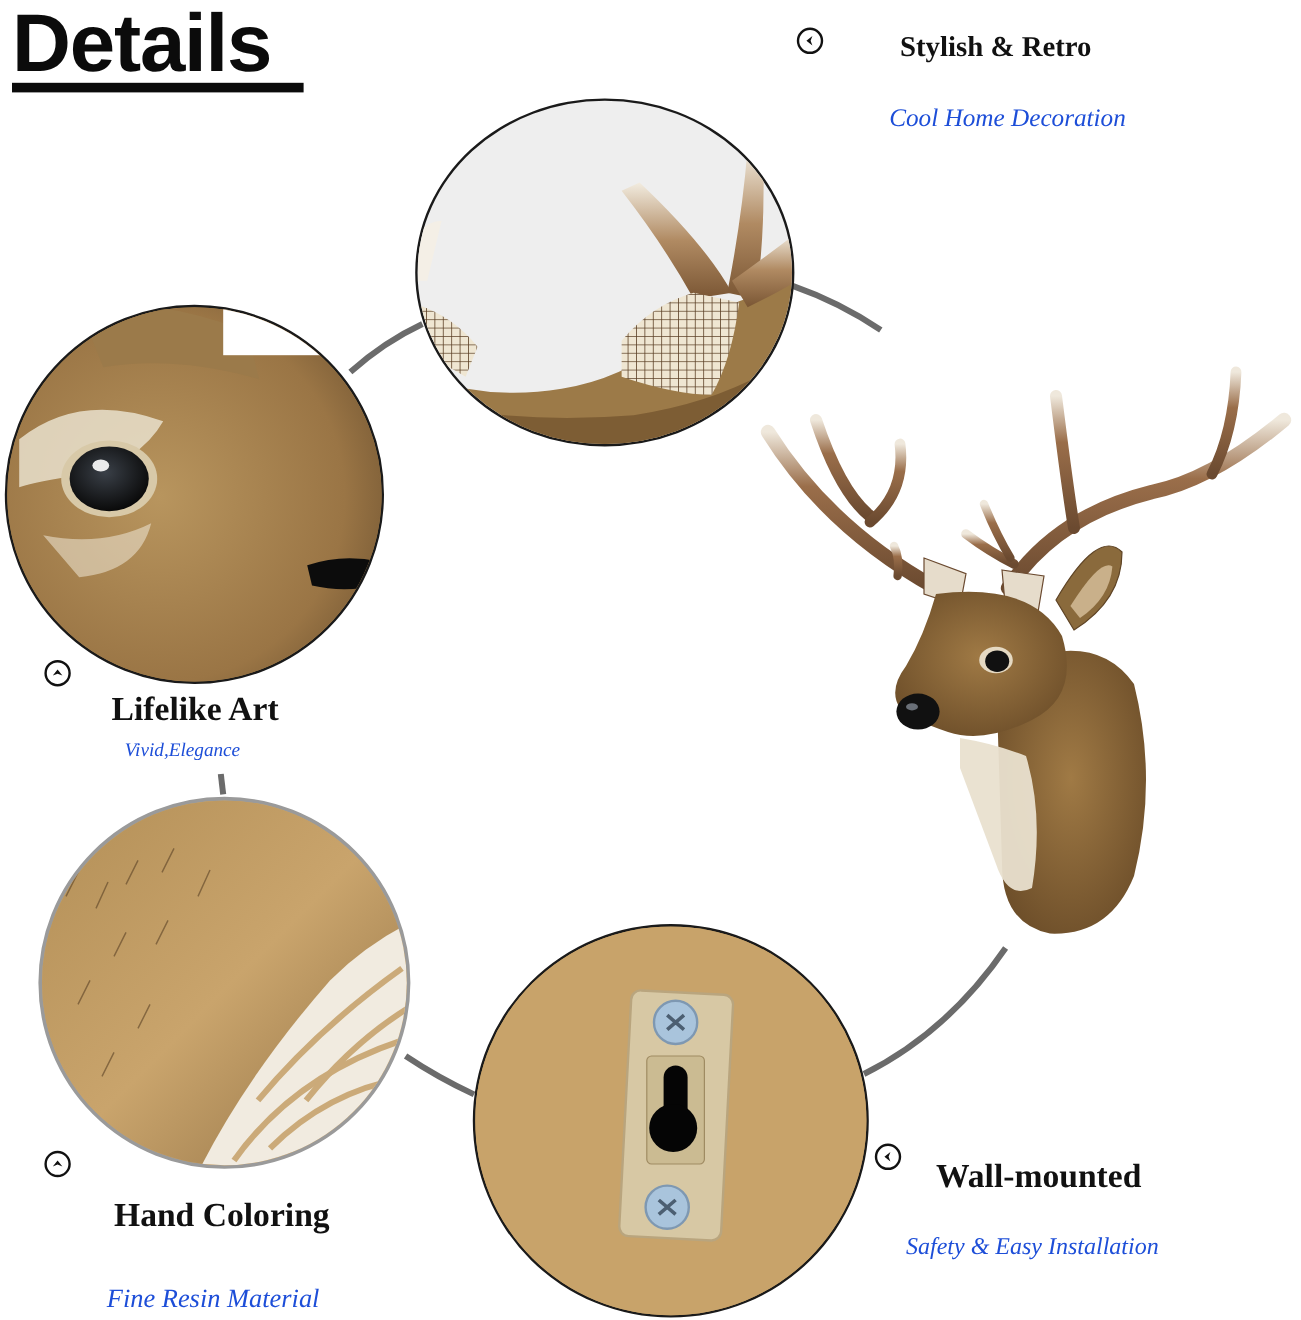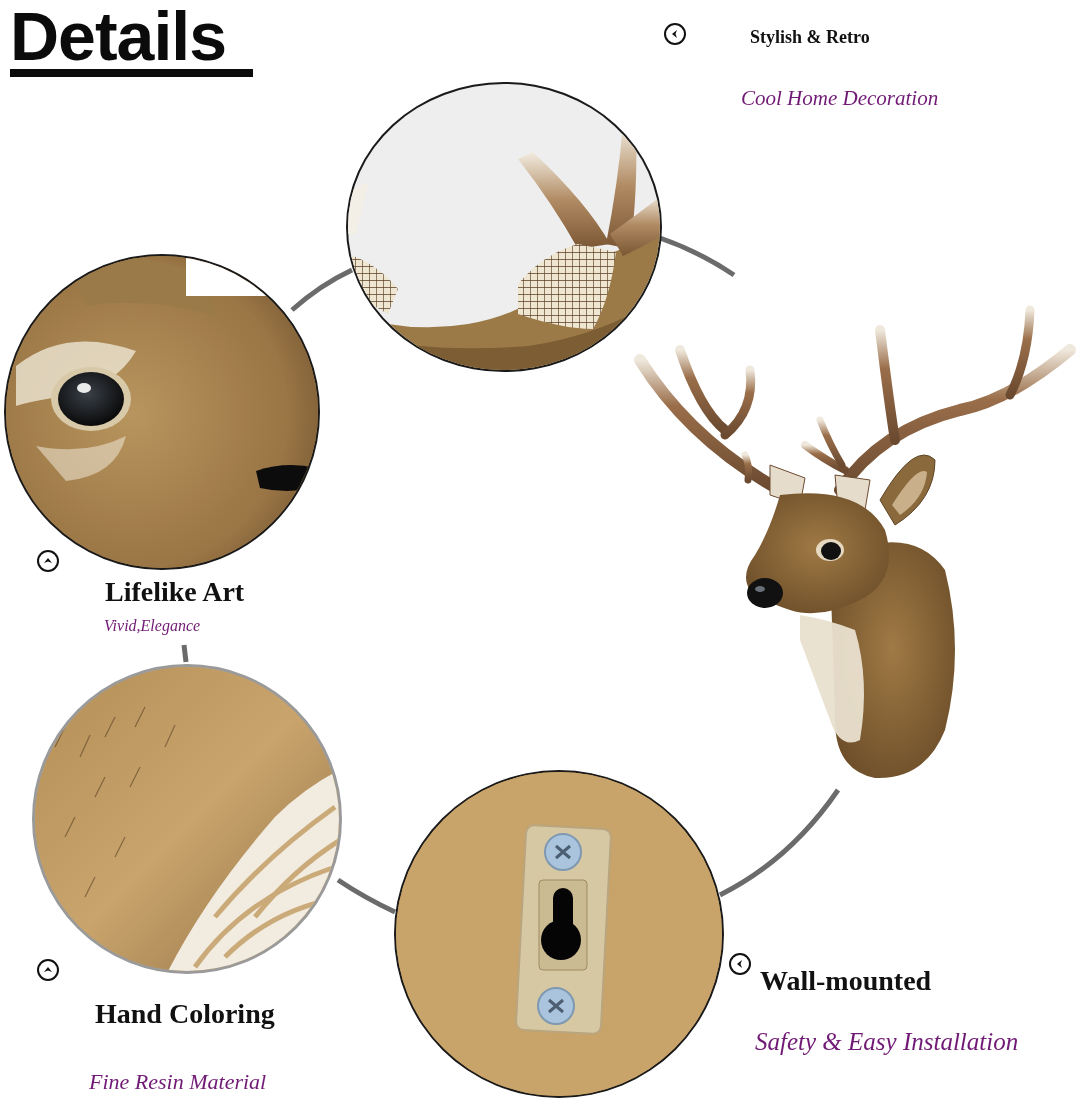--- a/index.html
+++ b/index.html
@@ -8,21 +8,21 @@
   .heading {
     left:10px; top:-4px; font-family:"Liberation Sans", sans-serif; font-weight:bold;
     font-size:68px; letter-spacing:-1px; color:#0b0b0b; line-height:80px;
   }
   .heading-underline { left:10px; top:69px; width:243px; height:8px; background:#0b0b0b; }
   .ring { left:0; top:0; width:1084px; height:1100px; pointer-events:none; }
   .circle {
     border-radius:50%; overflow:hidden; box-sizing:border-box;
   }
   .title { font-weight:bold; color:#111; font-size:28px; white-space:nowrap; }
-  .subtitle { font-style:italic; color:#701a75; font-size:22px; white-space:nowrap; }
+  .subtitle { font-style:italic; color:#1d4ed8; font-size:22px; white-space:nowrap; }
   .chev {
     width:22px; height:22px; border:2px solid #111; border-radius:50%; box-sizing:border-box;
     display:flex; align-items:center; justify-content:center; background:#fff;
   }
   .chev svg { width:12px; height:12px; }
 </style>
 </head>
 <body>
 
 <div class="abs heading">Details</div>
@@ -171,38 +171,38 @@
 
     <path d="M170 315 Q200 320 225 330 Q240 380 230 440 Q210 450 200 420 Q185 380 170 340 Z" fill="#e9e0cf" opacity="0.95"></path>
   </svg>
 </div>
 
 <div class="abs chev" style="left:664px; top:23px;">
   <svg viewBox="0 0 12 12">
       <path d="M8 2 L3 6 L8 10 L6.5 6 Z" fill="#111"></path>
     </svg>
 </div>
-<div class="abs title" style="left:750px; top:27px; font-size:18px;">Stylish &amp; Retro</div>
+<div class="abs title" style="left:750px; top:27px; font-size:24px;">Stylish &amp; Retro</div>
 <div class="abs subtitle" style="left:741px; top:86px; font-size:21px;">Cool Home Decoration</div>
 
 <div class="abs chev" style="left:37px; top:550px;">
   <svg viewBox="0 0 12 12">
       <path d="M2 8 L6 3 L10 8 L6 6.5 Z" fill="#111"></path>
     </svg>
 </div>
-<div class="abs title" style="left:105px; top:576px;">Lifelike Art</div>
+<div class="abs title" style="left:93px; top:576px;">Lifelike Art</div>
 <div class="abs subtitle" style="left:104px; top:617px; font-size:16px;">Vivid,Elegance</div>
 
 <div class="abs chev" style="left:37px; top:959px;">
   <svg viewBox="0 0 12 12">
       <path d="M2 8 L6 3 L10 8 L6 6.5 Z" fill="#111"></path>
     </svg>
 </div>
 <div class="abs title" style="left:95px; top:998px;">Hand Coloring</div>
 <div class="abs subtitle" style="left:89px; top:1049px;margin-top:20px;">Fine Resin Material</div>
 
 <div class="abs chev" style="left:729px; top:953px;">
   <svg viewBox="0 0 12 12">
       <path d="M8 2 L3 6 L8 10 L6.5 6 Z" fill="#111"></path>
     </svg>
 </div>
-<div class="abs title" style="left:760px; top:965px;">Wall-mounted</div>
-<div class="abs subtitle" style="left:755px; top:1028px; font-size:25px;">Safety &amp; Easy Installation</div>
+<div class="abs title" style="left:780px; top:965px;">Wall-mounted</div>
+<div class="abs subtitle" style="left:755px; top:1028px; font-size:20px;">Safety &amp; Easy Installation</div>
 
 </body></html>

